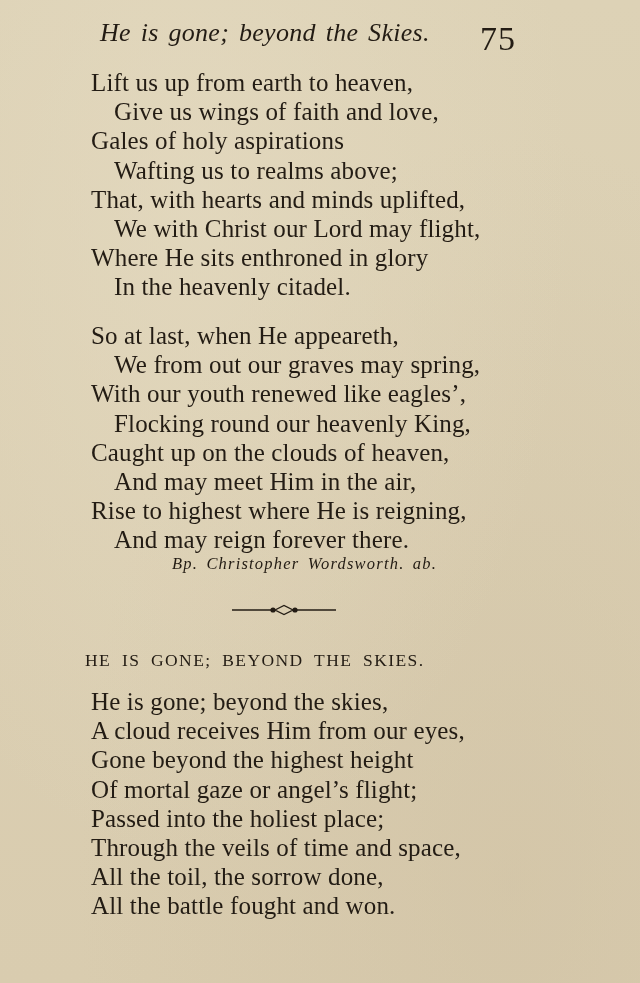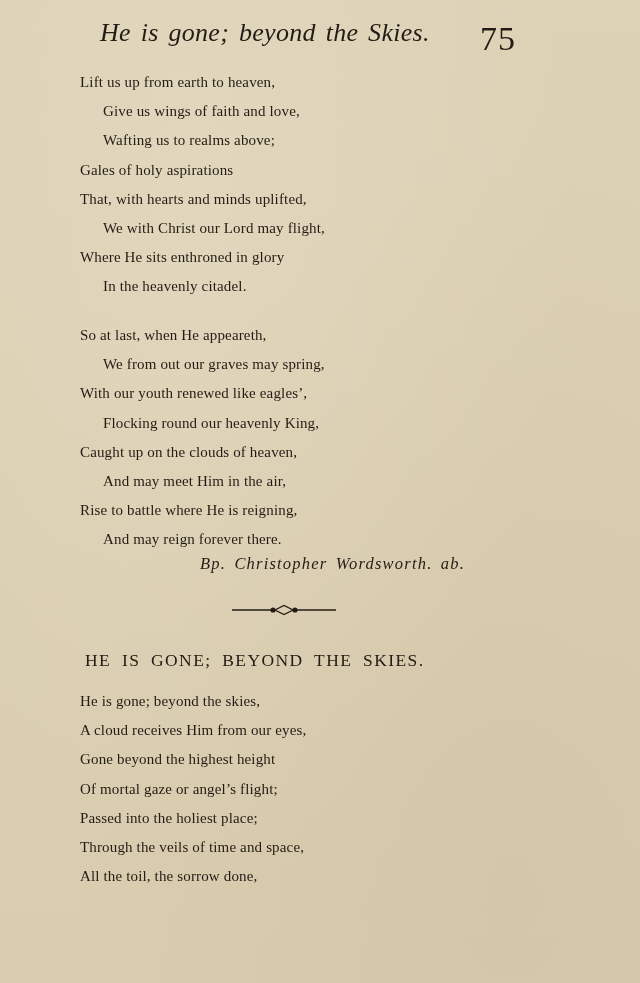--- a/index.html
+++ b/index.html
@@ -45,39 +45,39 @@
     left: 380px;
     top: 2px;
     font-size: 34px;
     letter-spacing: 1px;
   }
   .stanza {
     position: absolute;
     left: 80px;
   }
   .line {
-    font-size: 15px;
+    font-size: 25px;
     height: 29.2px;
     line-height: 29.2px;
     white-space: nowrap;
     letter-spacing: 0.15px;
+    margin-left: 11px;
   }
   .line.indent {
     padding-left: 23px;
   }
   .attribution {
     position: absolute;
     left: 172px;
     top: 554px;
     font-style: italic;
     font-size: 16.5px;
     letter-spacing: 1.2px;
     word-spacing: 3px;
     white-space: nowrap;
-    margin-left: 28px;
   }
   .ornament {
     position: absolute;
     left: 232px;
     top: 604px;
     width: 104px;
     height: 12px;
   }
   .hymn-title {
     position: absolute;
@@ -95,36 +95,36 @@
 <div class="page">
 
   <div class="running-head">
     <span class="running-title">He is gone; beyond the Skies.</span>
     <span class="page-number">75</span>
   </div>
 
   <div class="stanza" style="top:68px;">
     <div class="line">Lift us up from earth to heaven,</div>
     <div class="line indent">Give us wings of faith and love,</div>
+    <div class="line">Gales of holy aspirations</div>
     <div class="line indent">Wafting us to realms above;</div>
-    <div class="line">Gales of holy aspirations</div>
     <div class="line">That, with hearts and minds uplifted,</div>
     <div class="line indent">We with Christ our Lord may flight,</div>
     <div class="line">Where He sits enthroned in glory</div>
     <div class="line indent">In the heavenly citadel.</div>
   </div>
 
   <div class="stanza" style="top:321px;">
     <div class="line">So at last, when He appeareth,</div>
     <div class="line indent">We from out our graves may spring,</div>
     <div class="line">With our youth renewed like eagles’,</div>
     <div class="line indent">Flocking round our heavenly King,</div>
     <div class="line">Caught up on the clouds of heaven,</div>
     <div class="line indent">And may meet Him in the air,</div>
-    <div class="line">Rise to battle where He is reigning,</div>
+    <div class="line">Rise to highest where He is reigning,</div>
     <div class="line indent">And may reign forever there.</div>
   </div>
 
   <div class="attribution">Bp. Christopher Wordsworth.  ab.</div>
 
   <svg class="ornament" viewBox="0 0 104 12" xmlns="http://www.w3.org/2000/svg">
     <line x1="0" y1="6" x2="40" y2="6" stroke="#231c14" stroke-width="1.6"></line>
     <line x1="64" y1="6" x2="104" y2="6" stroke="#231c14" stroke-width="1.6"></line>
     <circle cx="41" cy="6" r="2.6" fill="#231c14"></circle>
     <circle cx="63" cy="6" r="2.6" fill="#231c14"></circle>
@@ -134,15 +134,16 @@
   <div class="hymn-title">HE IS GONE; BEYOND THE SKIES.</div>
 
   <div class="stanza" style="top:687px;">
     <div class="line">He is gone; beyond the skies,</div>
     <div class="line">A cloud receives Him from our eyes,</div>
     <div class="line">Gone beyond the highest height</div>
     <div class="line">Of mortal gaze or angel’s flight;</div>
     <div class="line">Passed into the holiest place;</div>
     <div class="line">Through the veils of time and space,</div>
     <div class="line">All the toil, the sorrow done,</div>
+    <div class="line">All the battle fought and won.</div>
   </div>
 
 </div>
 
 </body></html>

